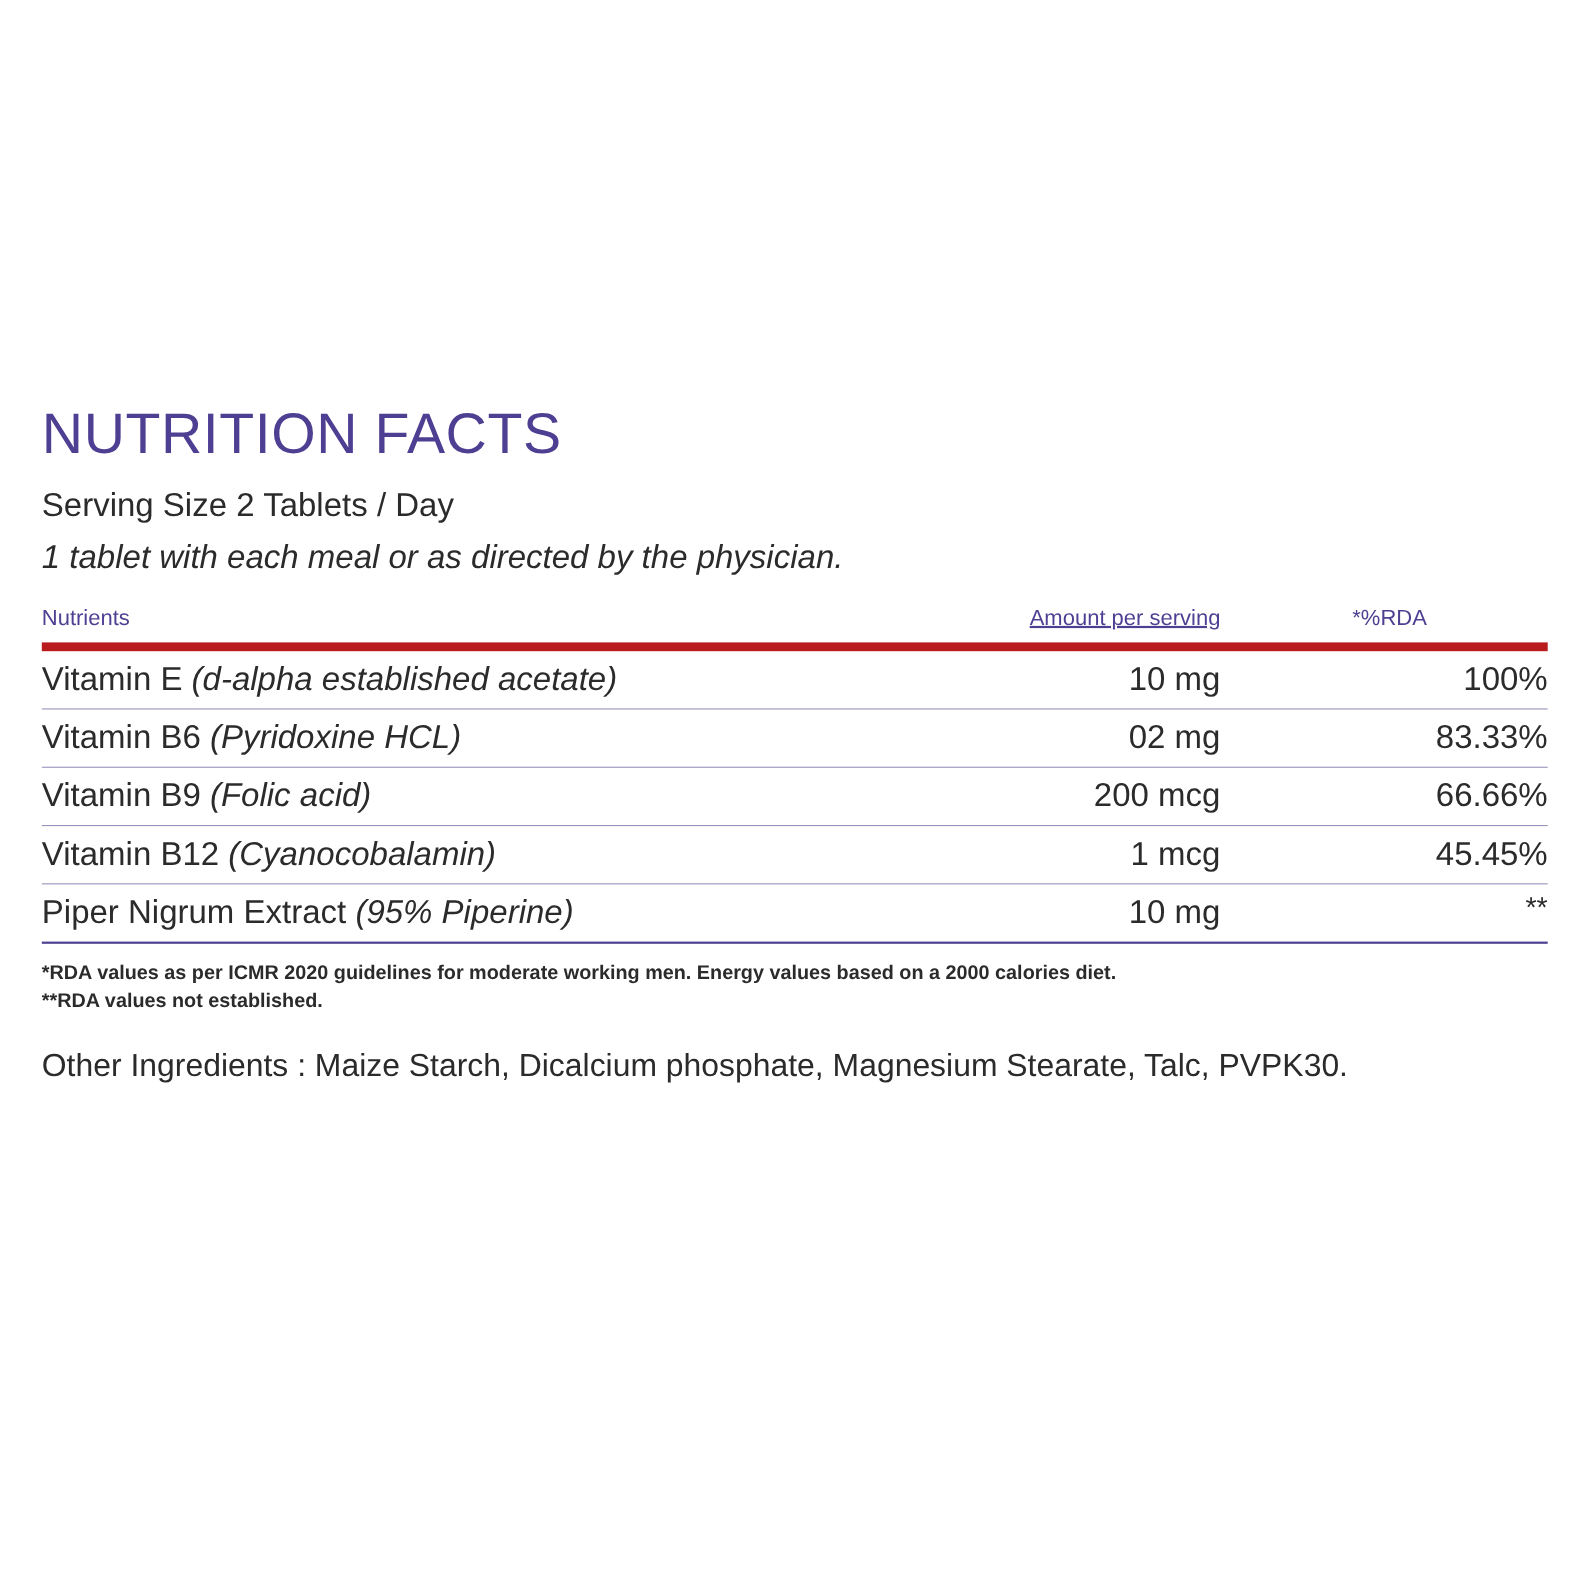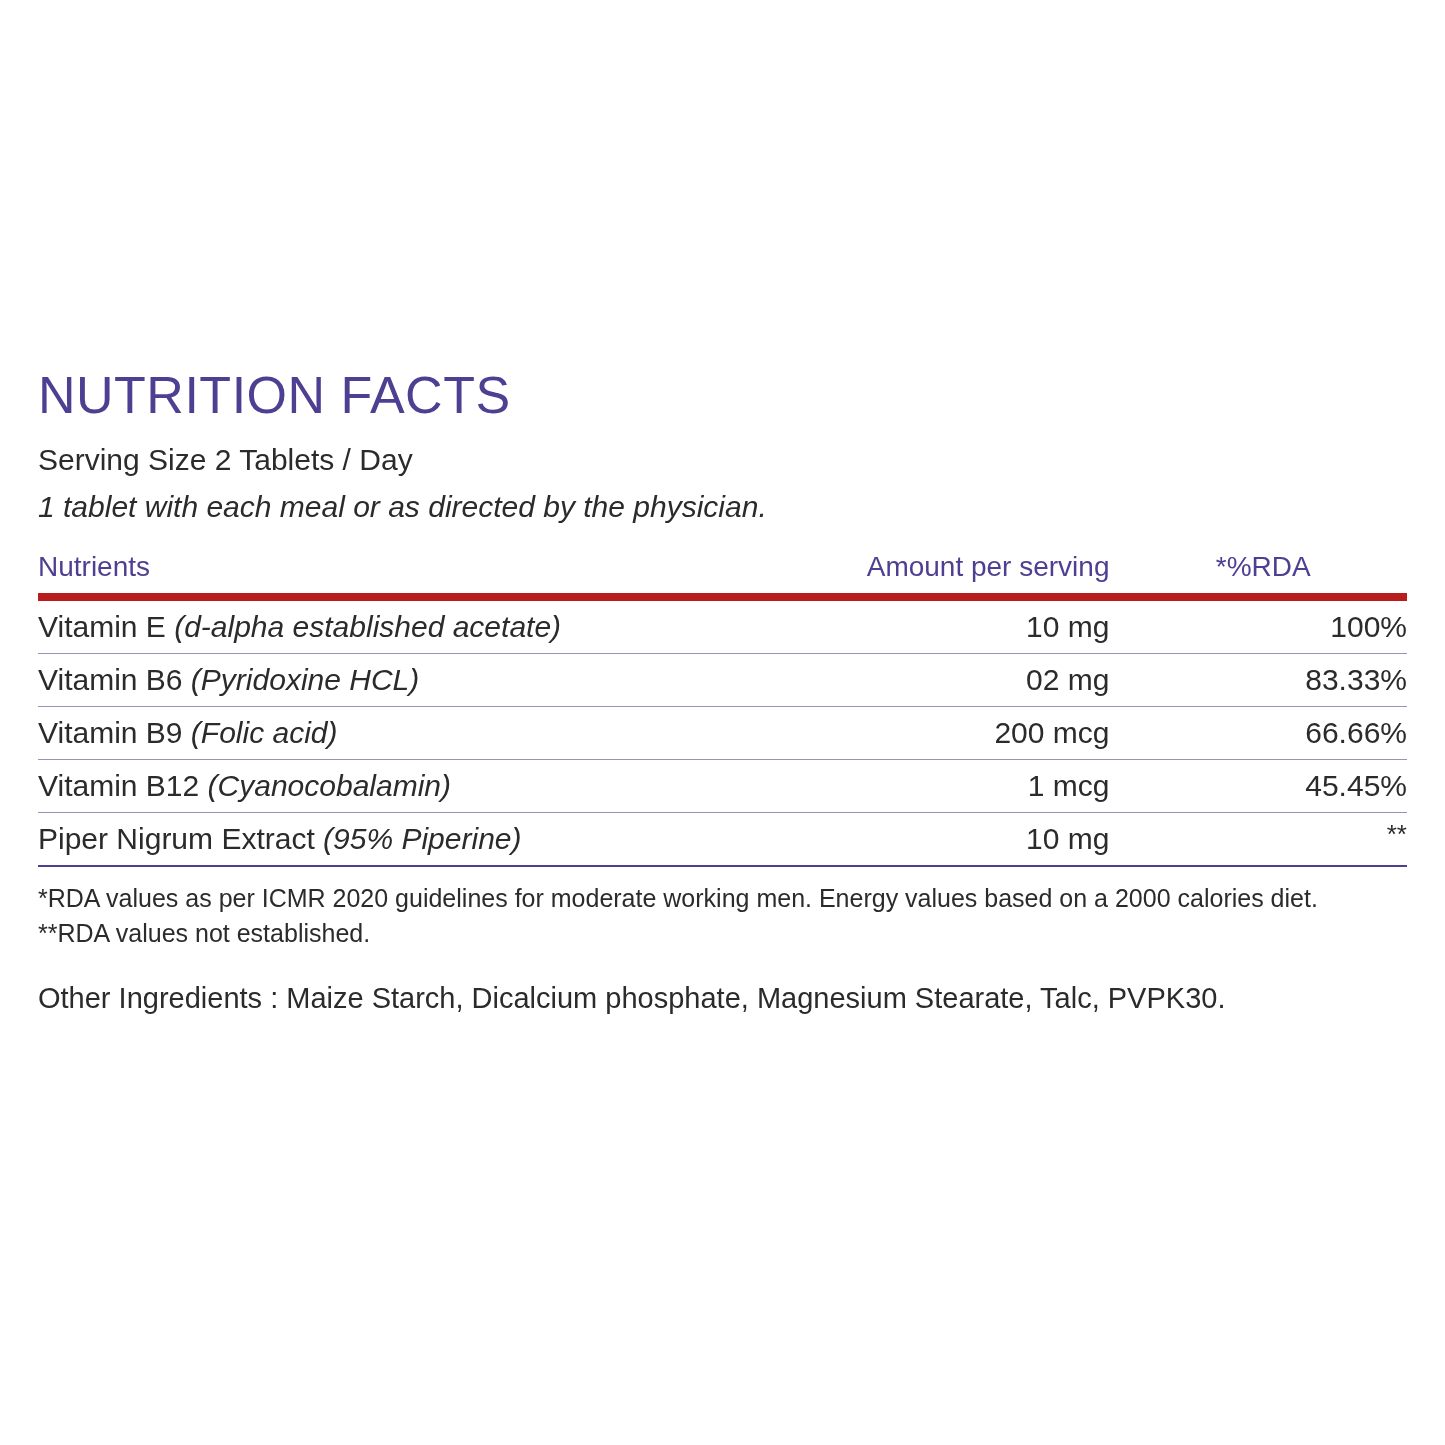--- a/index.html
+++ b/index.html
@@ -49,28 +49,28 @@
     margin-top: 18px;
     table-layout: fixed;
   }
 
   table.facts col.c1 { width: 52%; }
   table.facts col.c2 { width: 27%; }
   table.facts col.c3 { width: 21%; }
 
   table.facts th {
     font-weight: 400;
-    font-size: 28px;
+    font-size: 20px;
     color: #4f3f92;
     padding: 4px 0 10px 0;
     border-bottom: 8px solid #b91c1c;
     text-align: left;
     vertical-align: bottom;
   }
-  table.facts th.amount { text-align: right; padding-right: 10px; }
+  table.facts th.amount { text-align: right; padding-right: 10px; text-decoration: underline; }
   table.facts th.rda { text-align: center; }
 
   table.facts td {
     font-size: 30px;
     color: #2b2b2b;
     padding: 9px 0 9px 0;
     border-bottom: 1.6px solid #9a92bd;
     vertical-align: bottom;
     white-space: nowrap;
   }
@@ -84,23 +84,24 @@
   table.facts tr:last-child td {
     border-bottom: 2px solid #4f3f92;
   }
 
   td .latin {
     font-style: italic;
   }
 
   .footnotes {
     margin-top: 14px;
-    font-size: 25px;
+    font-size: 18px;
     line-height: 1.42;
     color: #2b2b2b;
+    font-weight: bold;
   }
 
   .other-ingredients {
     margin-top: 26px;
     font-size: 29px;
     color: #2b2b2b;
     line-height: 1.4;
   }
 </style>
 </head>

